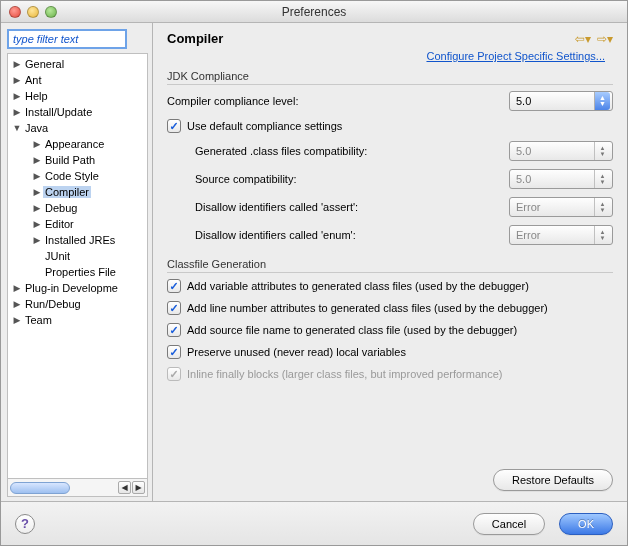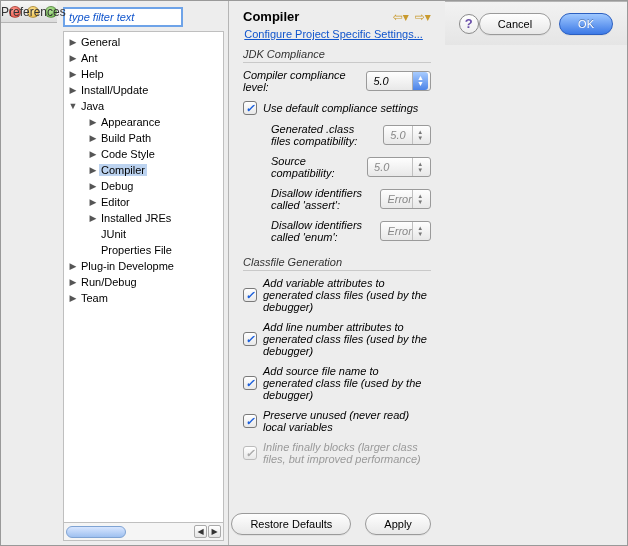--- a/index.html
+++ b/index.html
@@ -12,21 +12,21 @@
     width: 628px;
     height: 546px;
     overflow: hidden;
   }
   .window {
     width: 628px;
     height: 546px;
     background: #ededed;
     border: 1px solid #999;
     display: flex;
-    flex-direction: row;
+    flex-direction: column;
   }
   .titlebar {
     height: 22px;
     background: linear-gradient(#f7f7f7, #dcdcdc);
     border-bottom: 1px solid #b5b5b5;
     display: flex;
     align-items: center;
     position: relative;
   }
   .traffic {
@@ -45,21 +45,21 @@
     font-size: 12px;
     color: #333;
     pointer-events: none;
   }
   .body {
     flex: 1;
     display: flex;
     overflow: hidden;
   }
   .sidebar {
-    width: 172px;
+    width: 152px;
     display: flex;
     flex-direction: column;
     border-right: 1px solid #b5b5b5;
     background: #ededed;
     padding: 6px 4px 4px 6px;
   }
   .filter {
     width: 120px;
     border: 2px solid #6ea3e8;
     background: #fff;
@@ -162,21 +162,21 @@
     cursor: pointer;
     box-shadow: 0 1px 0 rgba(0,0,0,.05);
   }
   .btn.default {
     background: linear-gradient(#9fc8ff,#3c79e6);
     border-color: #2b5fc0;
     color: #fff;
     font-weight: 500;
     text-shadow: 0 -1px 0 rgba(0,0,0,.3);
   }
-  .footer .right { display: flex; gap: 8px; align-items: flex-end; }
+  .footer .right { display: flex; gap: 14px; align-items: flex-end; }
   .content {
     flex: 1;
     display: flex;
     flex-direction: column;
     background: #ededed;
     overflow: hidden;
   }
   .content-header {
     display: flex;
     align-items: center;
@@ -211,32 +211,31 @@
   }
   .separator {
     border: none;
     border-top: 1px solid #c9c9c9;
     margin: 2px 14px 6px 14px;
   }
   .content-body {
     flex: 1;
     overflow-y: auto;
     padding: 0 14px 10px 14px;
-    font-style: italic;
   }
   .field-row {
     display: flex;
     align-items: center;
     justify-content: space-between;
     margin: 2px 0 8px 0;
     gap: 8px;
   }
   .field-row.sub { margin-left: 28px; }
   .select {
-    width: 72px;
+    width: 104px;
     height: 20px;
     border: 1px solid #9a9a9a;
     border-radius: 3px;
     background: linear-gradient(#fefefe,#e8e8e8);
     display: flex;
     align-items: center;
     justify-content: space-between;
     padding: 0 2px 0 6px;
     font-size: 11px;
     position: relative;
@@ -493,21 +492,20 @@
         </div>
         <div class="check-row disabled">
           <div class="check disabled">✓</div>
           <span>Inline finally blocks (larger class files, but improved performance)</span>
         </div>
 
       </div>
 
       <div class="content-footer">
         <div class="btn">Restore Defaults</div>
-        <div class="btn">Apply</div>
       </div>
     </div>
 
   </div>
 
   <div class="footer">
     <div class="left">
       <div class="help-icon">?</div>
     </div>
     <div class="right">

